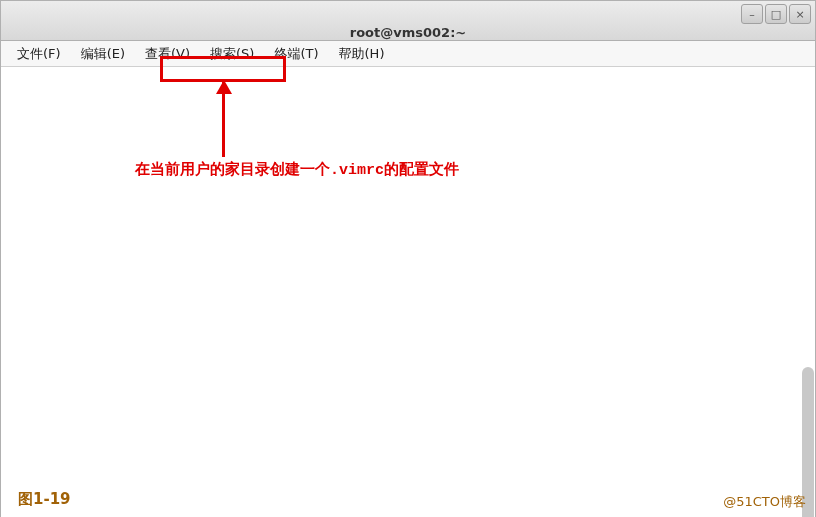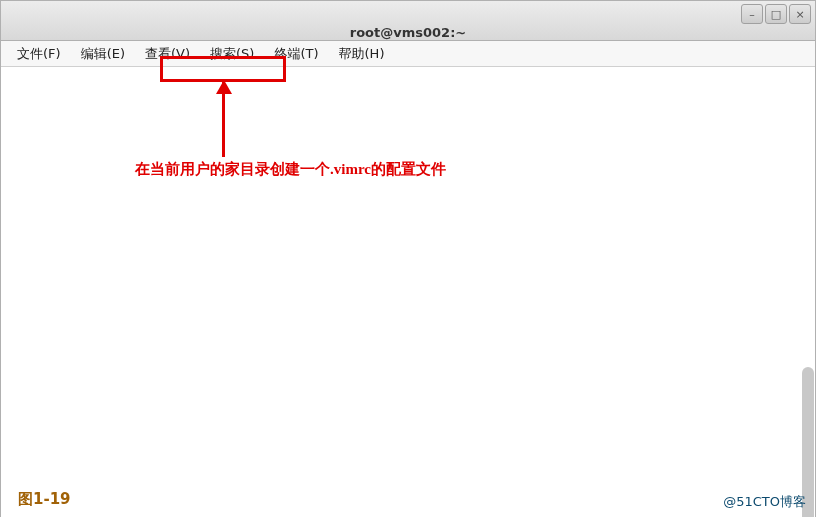--- a/index.html
+++ b/index.html
@@ -100,21 +100,21 @@
       border-bottom: 14px solid #e00000;
       pointer-events: none;
     }
     .annotation-text {
       position: absolute;
       left: 135px;
       top: 160px;
       color: #e00000;
       font-size: 15px;
       font-weight: bold;
-      font-family: Liberation Serif, serif;
+      font-family: Liberation Mono, monospace;
       pointer-events: none;
     }
     .cursor-block {
       display: inline-block;
       width: 9px; height: 16px;
       background: #000;
       vertical-align: text-bottom;
       margin-bottom: 1px;
     }
     .scrollbar {
@@ -132,21 +132,21 @@
       bottom: 8px;
       color: #a16207;
       font-size: 15px;
       font-weight: bold;
       font-family: "Microsoft YaHei","DejaVu Sans",sans-serif;
     }
     .watermark {
       position: absolute;
       right: 10px;
       bottom: 6px;
-      color: #0c4a6e;
+      color: #a16207;
       font-size: 13px;
       font-family: "Microsoft YaHei","DejaVu Sans",sans-serif;
     }
   </style>
 </head>
 <body>
 
 <div class="window">
   <div class="titlebar">
     <span class="titlebar-text">root@vms002:~</span>

